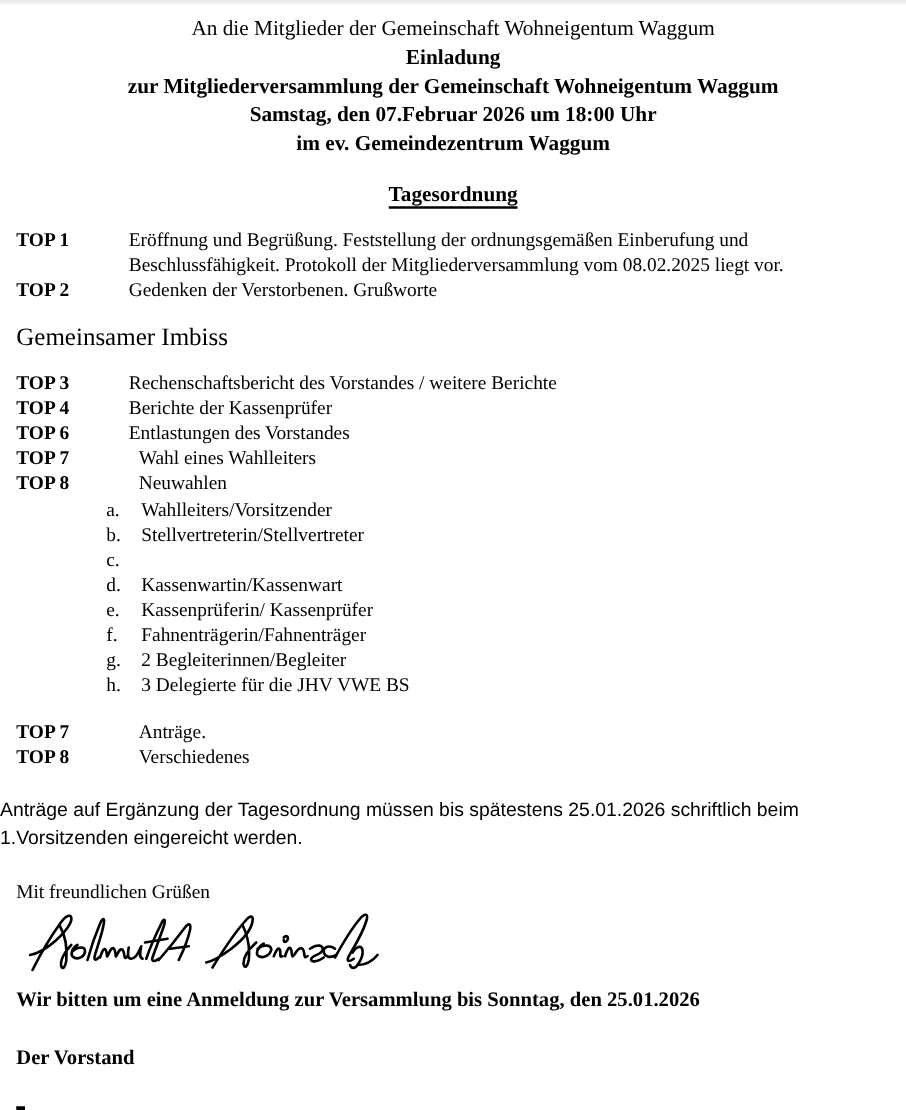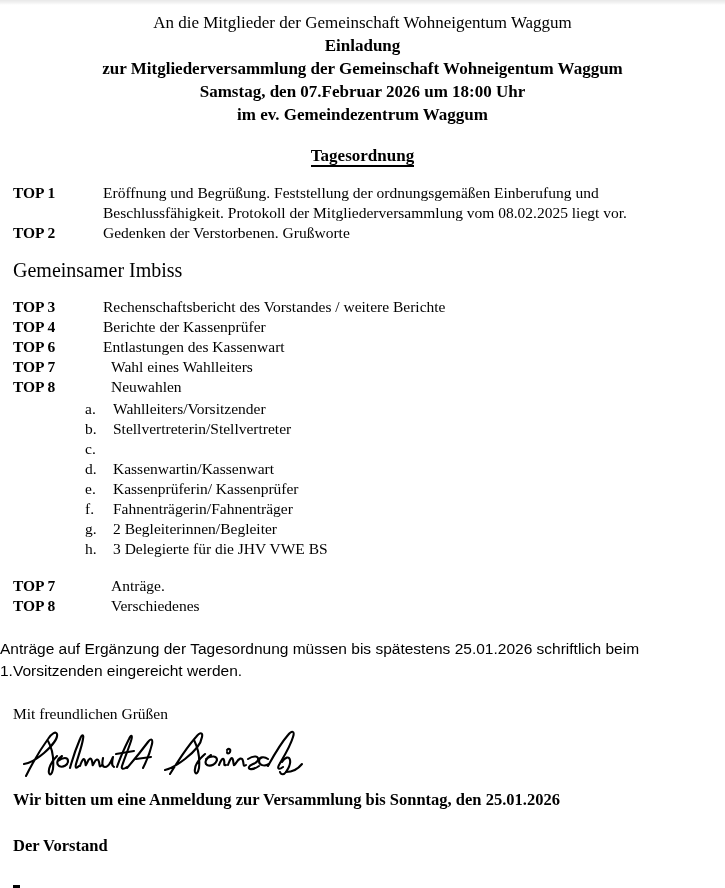--- a/index.html
+++ b/index.html
@@ -191,21 +191,21 @@
       <div class="top-row">
         <div class="top-label">TOP 3</div>
         <div class="top-desc">Rechenschaftsbericht des Vorstandes / weitere Berichte</div>
       </div>
       <div class="top-row">
         <div class="top-label">TOP 4</div>
         <div class="top-desc">Berichte der Kassenprüfer</div>
       </div>
       <div class="top-row">
         <div class="top-label">TOP 6</div>
-        <div class="top-desc">Entlastungen des Kassenwart</div>
+        <div class="top-desc">Entlastungen des Vorstandes</div>
       </div>
       <div class="top-row indented">
         <div class="top-label">TOP 7</div>
         <div class="top-desc">Wahl eines Wahlleiters</div>
       </div>
       <div class="top-row indented">
         <div class="top-label">TOP 8</div>
         <div class="top-desc">Neuwahlen</div>
       </div>
     </div>

